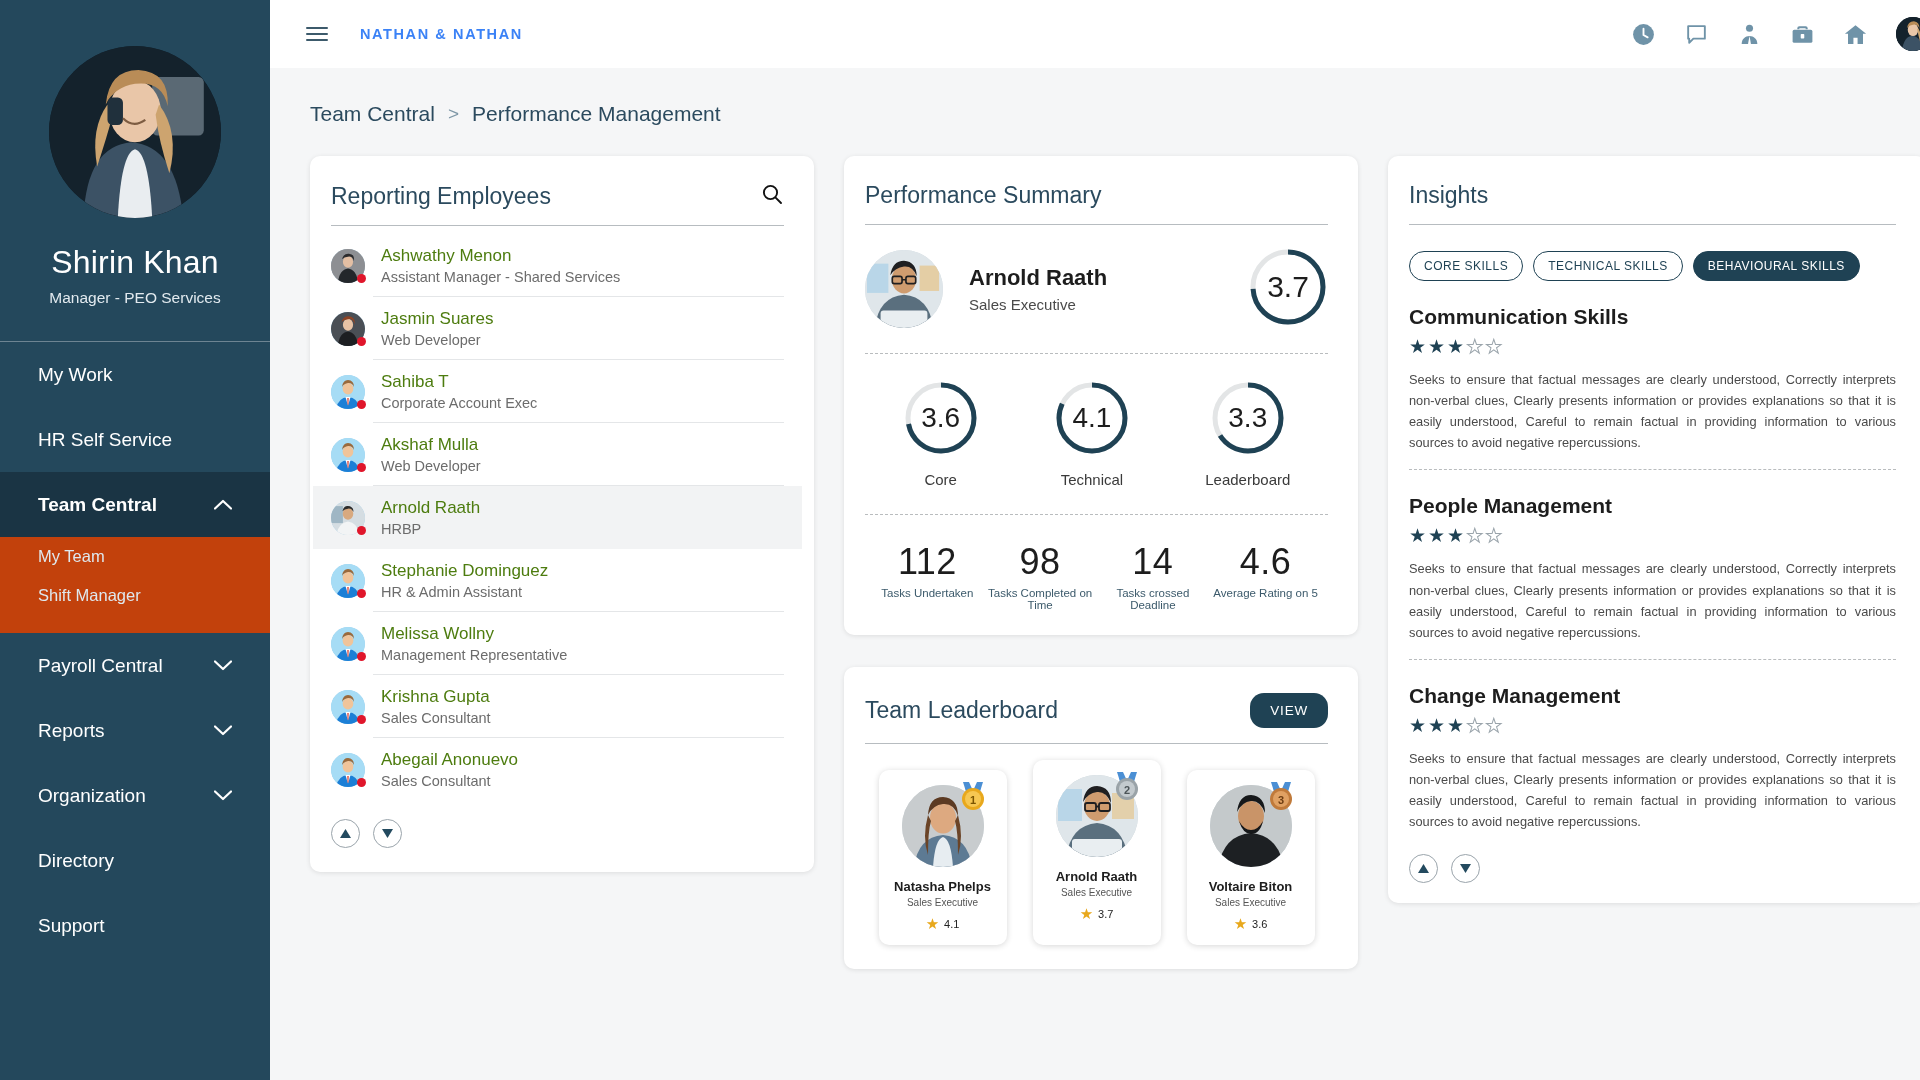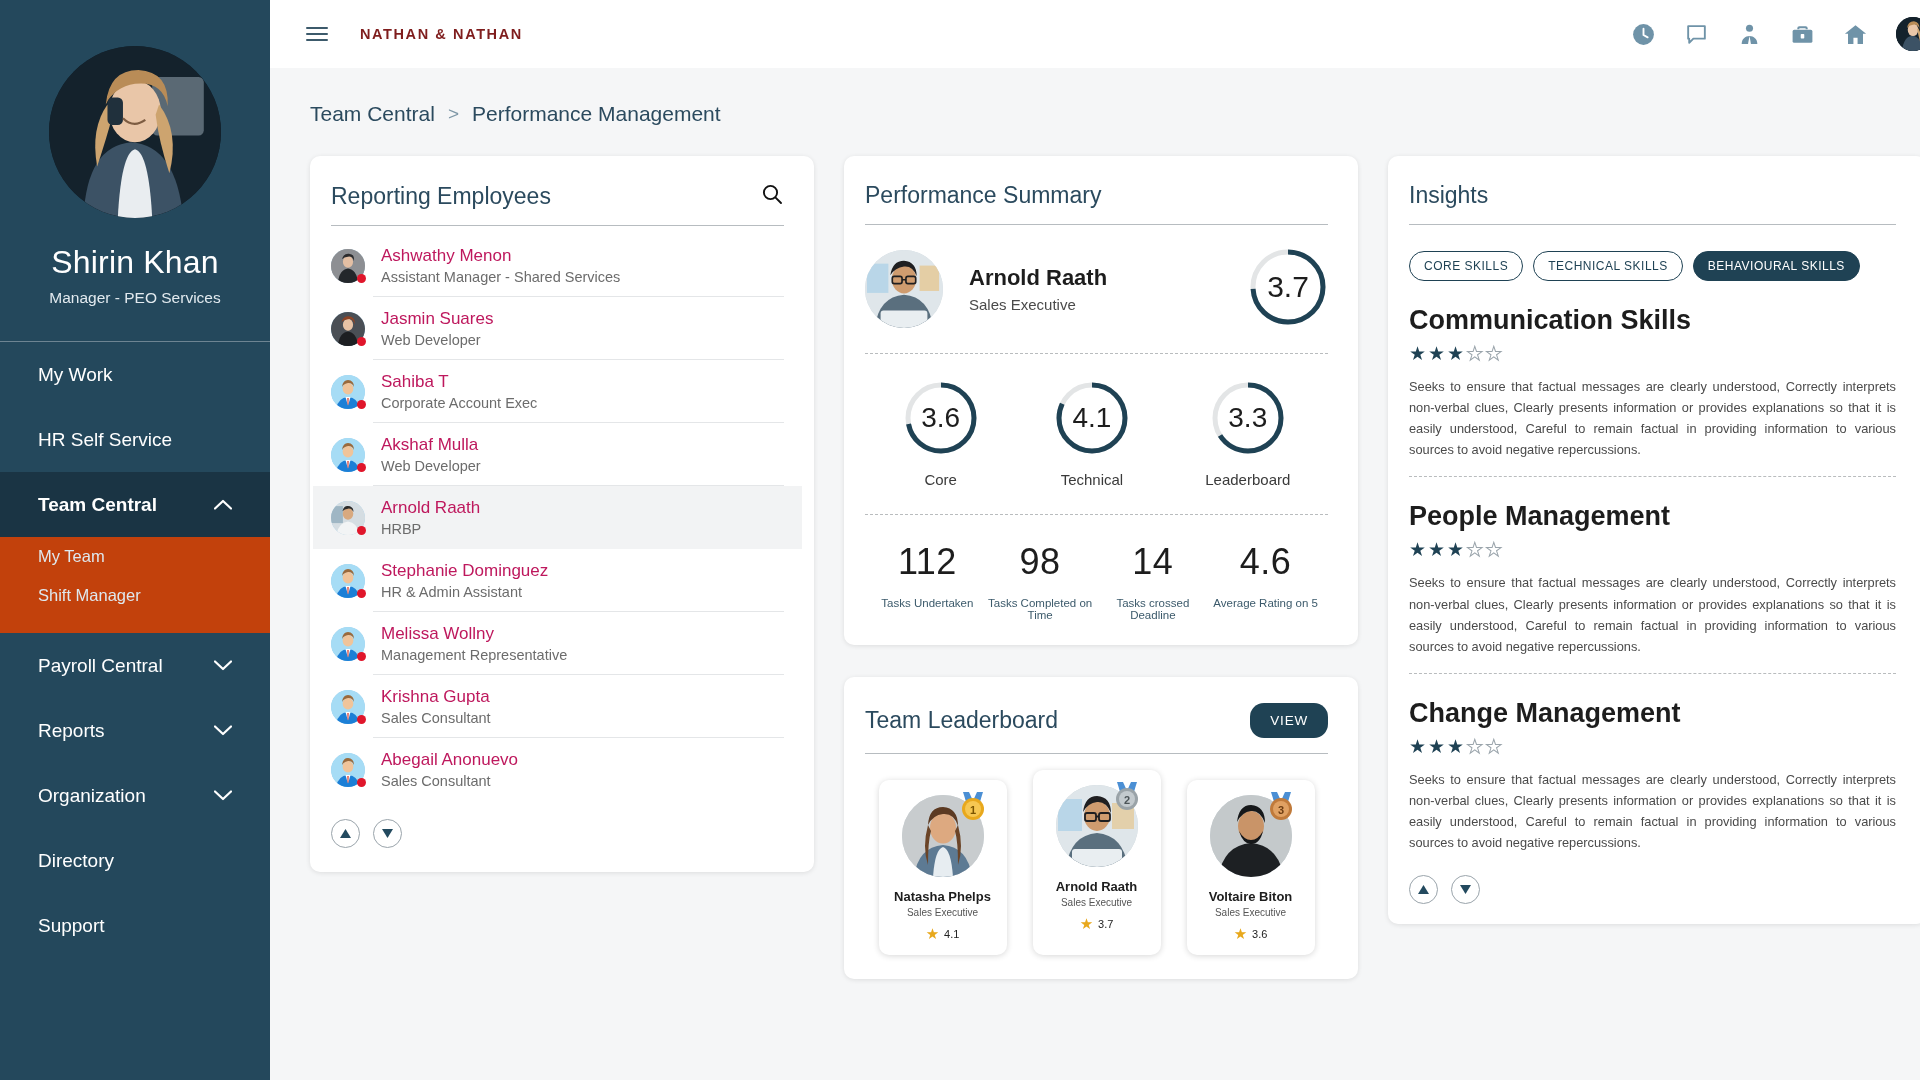--- a/index.html
+++ b/index.html
@@ -53,21 +53,21 @@
   .main { flex: 1; height: 1080px; display: flex; flex-direction: column; background: #f5f6f7; }
 
   .topbar {
     height: 68px; background: #ffffff; flex-shrink: 0;
     display: flex; align-items: center; padding: 0 36px;
     justify-content: space-between;
   }
   .topbar-left { display: flex; align-items: center; gap: 32px; }
   .hamburger { width: 22px; cursor: pointer; display: flex; flex-direction: column; gap: 4px; }
   .hamburger span { display: block; height: 2px; background: #3c5a6b; border-radius: 1px; }
-  .brand { font-size: 14.5px; font-weight: 700; letter-spacing: 1.6px; color: #7f1d1d; }
+  .brand { font-size: 14.5px; font-weight: 700; letter-spacing: 1.6px; color: #3b82f6; }
   .topbar-right { display: flex; align-items: center; gap: 28px; }
   .tb-icon { width: 25px; height: 25px; cursor: pointer; color: #6f93a8; }
   .tb-icon svg { display: block; width: 100%; height: 100%; }
   .tb-avatar {
     width: 34px; height: 34px; border-radius: 50%; overflow: hidden;
     background: #11202b; cursor: pointer;
   }
   .tb-avatar svg { width: 100%; height: 100%; display: block; }
 
   .content { flex: 1; padding: 34px 40px 0 40px; overflow: hidden; }
@@ -101,21 +101,21 @@
   .emp-row .sep {
     position: absolute; left: 60px; right: 18px; bottom: 0; height: 1px; background: #e4e6e8;
   }
   .emp-av { width: 34px; height: 34px; border-radius: 50%; position: relative; flex-shrink: 0; overflow: visible; }
   .emp-av .pic { width: 34px; height: 34px; border-radius: 50%; overflow: hidden; background: #9fd3f0; }
   .emp-av .pic svg { width: 100%; height: 100%; display: block; }
   .dot {
     position: absolute; right: -1px; bottom: 0px; width: 9px; height: 9px;
     border-radius: 50%; background: #e0162b;
   }
-  .emp-name { font-size: 17px; color: #be185d; }
+  .emp-name { font-size: 17px; color: #4d7c0f; }
   .emp-role { font-size: 14.5px; color: #6c6c6c; margin-top: 3px; }
 
   .pager { display: flex; gap: 13px; margin-top: 18px; }
   .pg-btn {
     width: 29px; height: 29px; border-radius: 50%;
     border: 1px solid #9aa4ab; display: flex; align-items: center; justify-content: center;
     cursor: pointer; background: #fff;
   }
   .pg-btn svg { display: block; }
 
@@ -137,21 +137,21 @@
   }
   .ring.big .val { font-size: 30px; }
 
   .ps-rings { display: flex; justify-content: space-around; margin-top: 26px; }
   .ps-ring-cell { text-align: center; }
   .ps-ring-cell .cap { font-size: 15px; color: #3a3a3a; margin-top: 11px; }
 
   .ps-stats { display: flex; justify-content: space-between; margin-top: 26px; padding: 0 6px; }
   .stat { text-align: center; flex: 1; }
   .stat .num { font-size: 36px; color: #1d1d1d; font-weight: 400; letter-spacing: .5px; }
-  .stat .cap { font-size: 11.5px; color: #3c5a6b; margin-top: 14px; }
+  .stat .cap { font-size: 11.5px; color: #3c5a6b; margin-top: 4px; }
 
   
   .view-btn {
     background: #1f4254; color: #fff; border: none; border-radius: 14px;
     padding: 10px 20px; font-size: 13.5px; letter-spacing: .8px;
     font-weight: 400; cursor: pointer; font-family: "Liberation Sans", sans-serif;
   }
   .lb-cards { display: flex; gap: 26px; margin-top: 26px; justify-content: center; }
   .lb-card {
     width: 128px; background: #fff; border-radius: 10px;
@@ -170,21 +170,21 @@
 
   
   .chips { display: flex; gap: 10px; margin-top: 26px; }
   .chip {
     border: 1px solid #1f4254; border-radius: 20px; padding: 7px 14px;
     font-size: 12px; letter-spacing: .5px; color: #1f4254; cursor: pointer;
     background: #fff; white-space: nowrap; font-weight: 400;
   }
   .chip.active { background: #1f4254; color: #fff; }
   .skill { margin-top: 24px; }
-  .skill-name { font-size: 27px; font-weight: 700; color: #1d1d1d; }
+  .skill-name { font-size: 21px; font-weight: 700; color: #1d1d1d; }
   .stars { margin-top: 8px; display: flex; gap: 2px; }
   .stars span { font-size: 19px; line-height: 1; color: #1f4254; }
   .stars span.off { color: #ffffff; -webkit-text-stroke: 1px #9aa4ab; }
   .skill-desc {
     font-size: 12.8px; color: #4a4a4a; line-height: 1.65; margin-top: 13px;
     text-align: justify;
   }
   .skill-sep { border-top: 1px dashed #b9bcbe; margin-top: 16px; }
 </style>
 </head>

